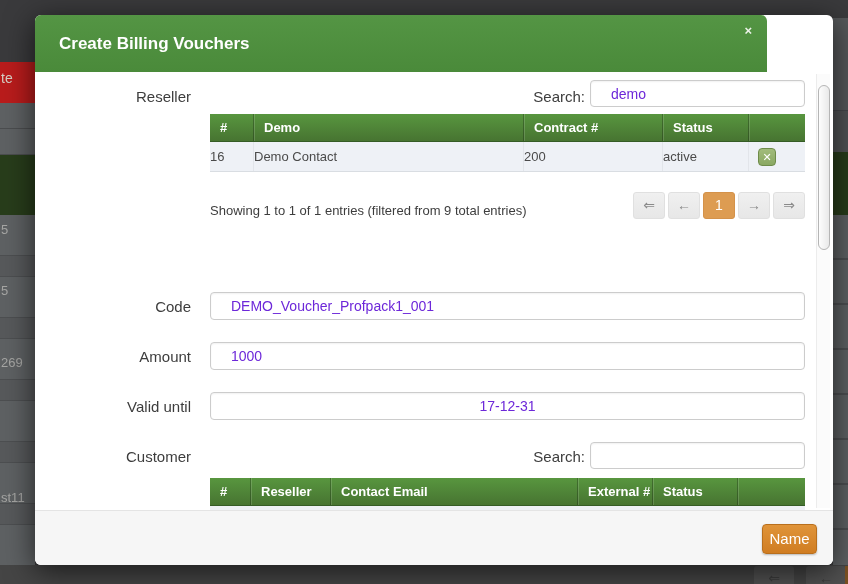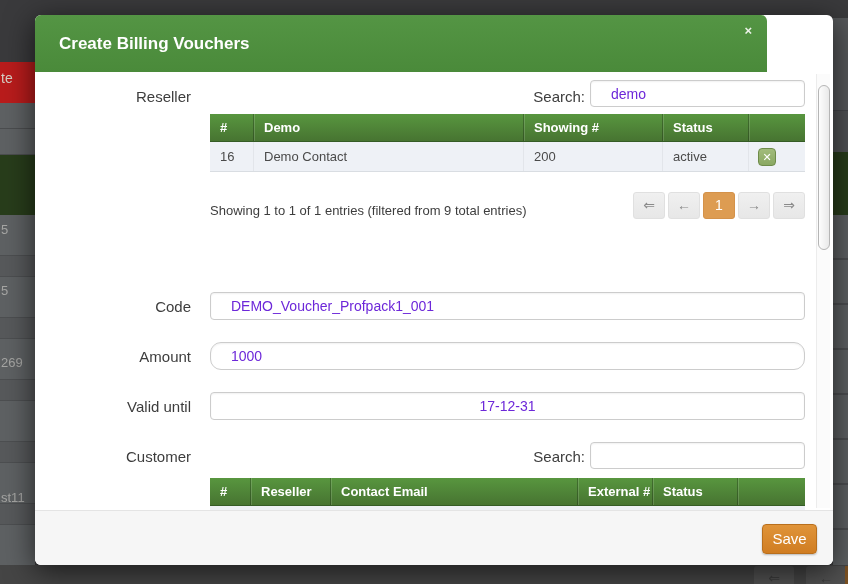--- a/index.html
+++ b/index.html
@@ -38,21 +38,21 @@
   .tinput { position:absolute; border:1px solid #ccc; border-radius:4px; padding:0 20px; font-size:14px; color:#6d28d9;
             box-shadow:inset 0 1px 2px rgba(0,0,0,.06); font-family:inherit; outline:none; background:#fff; }
 
   
   .gtable { position:absolute; left:175px; width:595px; }
   .ghead { display:flex; height:28px; background:linear-gradient(#58963f,#477431); border-bottom:1px solid #355c26; }
   .ghead .cell { color:#fff; font-size:13px; font-weight:bold; line-height:27px; padding-left:10px;
                  border-left:1px solid rgba(0,0,0,.25); box-shadow:inset 1px 0 0 rgba(255,255,255,.15); }
   .ghead .cell:first-child { border-left:none; box-shadow:none; }
   .grow { display:flex; height:30px; background:#eef1f6; border-bottom:1px solid #d9dde2; }
-  .grow .cell { color:#4a4a4a; font-size:13px; line-height:29px; padding-left:10px; border-left:1px solid #e2e5ea; }
+  .grow .cell { color:#4a4a4a; font-size:13px; line-height:29px; border-left:1px solid #e2e5ea; }
   .grow .cell:first-child { border-left:none; }
   .rowsliver { height:5px; background:#eef1f6; }
   
   .t1 .c0{width:43px}.t1 .c1{width:270px}.t1 .c2{width:139px}.t1 .c3{width:86px}.t1 .c4{width:57px}
   
   .t2 .c0{width:40px}.t2 .c1{width:80px}.t2 .c2{width:247px}.t2 .c3{width:75px}.t2 .c4{width:85px}.t2 .c5{width:55px}
 
   .xbox { display:inline-block; width:18px; height:18px; margin:5px 0 0 9px; background:linear-gradient(#a2bc7c,#8aa862);
           border:1px solid #6e8c4a; border-radius:4px; color:#fff; font-size:11px; font-weight:bold; line-height:16px; text-align:center; }
 
@@ -109,21 +109,21 @@
     <div class="modal-body">
 
       <div class="flabel" style="top:16px">Reseller</div>
       <div class="slabel" style="right:248px; top:16px">Search:</div>
       <input class="tinput" style="left: 555px; top: 8px; width: 215px; height: 27px;" value="demo">
 
       <div class="gtable t1" style="top:42px">
         <div class="ghead">
           <div class="cell c0">#</div>
           <div class="cell c1">Demo</div>
-          <div class="cell c2">Showing #</div>
+          <div class="cell c2">Contract #</div>
           <div class="cell c3">Status</div>
           <div class="cell c4"></div>
         </div>
         <div class="grow">
           <div class="cell c0">16</div>
           <div class="cell c1">Demo Contact</div>
           <div class="cell c2">200</div>
           <div class="cell c3">active</div>
           <div class="cell c4" style="padding-left:0">
             <span class="xbox">✕</span>
@@ -139,21 +139,21 @@
         <div class="pbtn active">1</div>
         <div class="pbtn">→</div>
         <div class="pbtn">⇒</div>
       </div>
 
 
       <div class="flabel" style="top:226px">Code</div>
       <input class="tinput" style="left: 175px; top: 220px; width: 595px; height: 28px;" value="DEMO_Voucher_Profpack1_001">
 
       <div class="flabel" style="top:276px">Amount</div>
-      <input class="tinput" style="left: 175px; top: 270px; width: 595px; height: 28px; border-radius: 11px;" value="1000">
+      <input class="tinput" style="left: 175px; top: 270px; width: 595px; height: 28px;" value="1000">
 
       <div class="flabel" style="top:326px">Valid until</div>
       <input class="tinput" style="left: 175px; top: 320px; width: 595px; height: 28px; text-align: center;" value="17-12-31">
 
       <div class="flabel" style="top:376px">Customer</div>
       <div class="slabel" style="right:248px; top:376px">Search:</div>
       <input class="tinput" style="left: 555px; top: 370px; width: 215px; height: 27px;" value="">
 
       <div class="gtable t2" style="top:406px">
         <div class="ghead">
@@ -166,16 +166,16 @@
         </div>
         <div class="rowsliver"></div>
       </div>
 
       <div class="sbar-track">
         <div class="sbar-thumb"></div>
       </div>
     </div>
 
     <div class="modal-footer">
-      <div class="btn-save">Save</div>
+      <div class="btn-save">Name</div>
     </div>
   </div>
 </div>
 
 </body></html>

